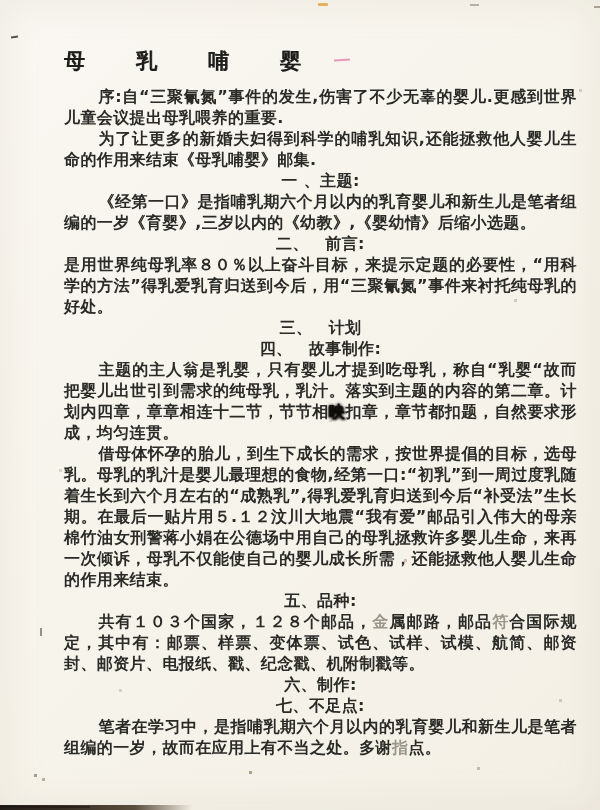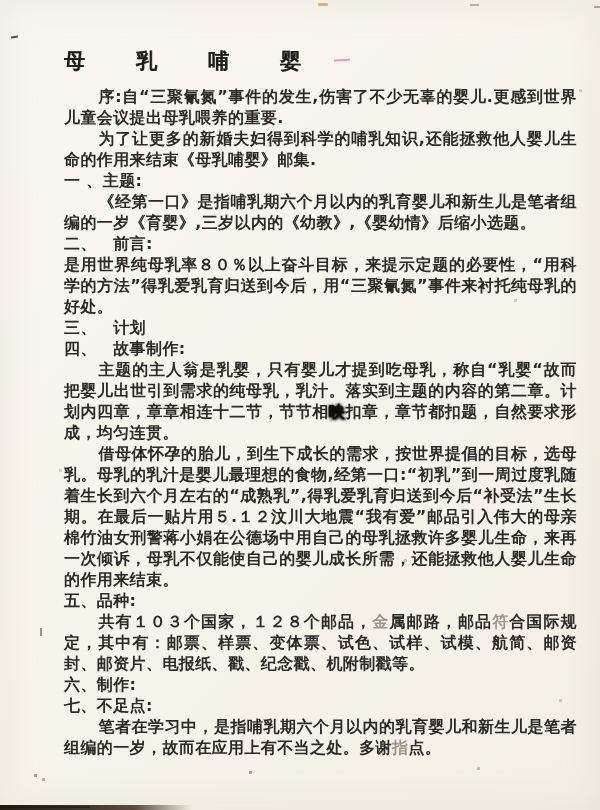--- a/index.html
+++ b/index.html
@@ -29,21 +29,21 @@
     letter-spacing:.4px;
   }
   .block.title{
     font-size:21px;
     line-height:30px;
     letter-spacing:15px;
     margin:46px 44px 10px 0;
     color:#1d1d1b;
     text-shadow:.4px .4px 0 rgba(20,20,20,.55);
   }
-  .block.heading{ text-align:left; }
+  .block.heading{ text-align:center; }
   .block.indent{ text-indent:2.15em; }
   .run-light{ color:#9b968a; text-shadow:none; }
   .run-blot{
     color:#0d0c0a;
     text-shadow:0 0 3px rgba(10,8,5,.95), 1.5px .5px 2px rgba(10,8,5,.9), -1px 1px 2px rgba(10,8,5,.85);
   }
   
   .artifact{ position:absolute; pointer-events:none; }
   .bottom-bar{
     left:0; bottom:0; width:192px; height:5px;

